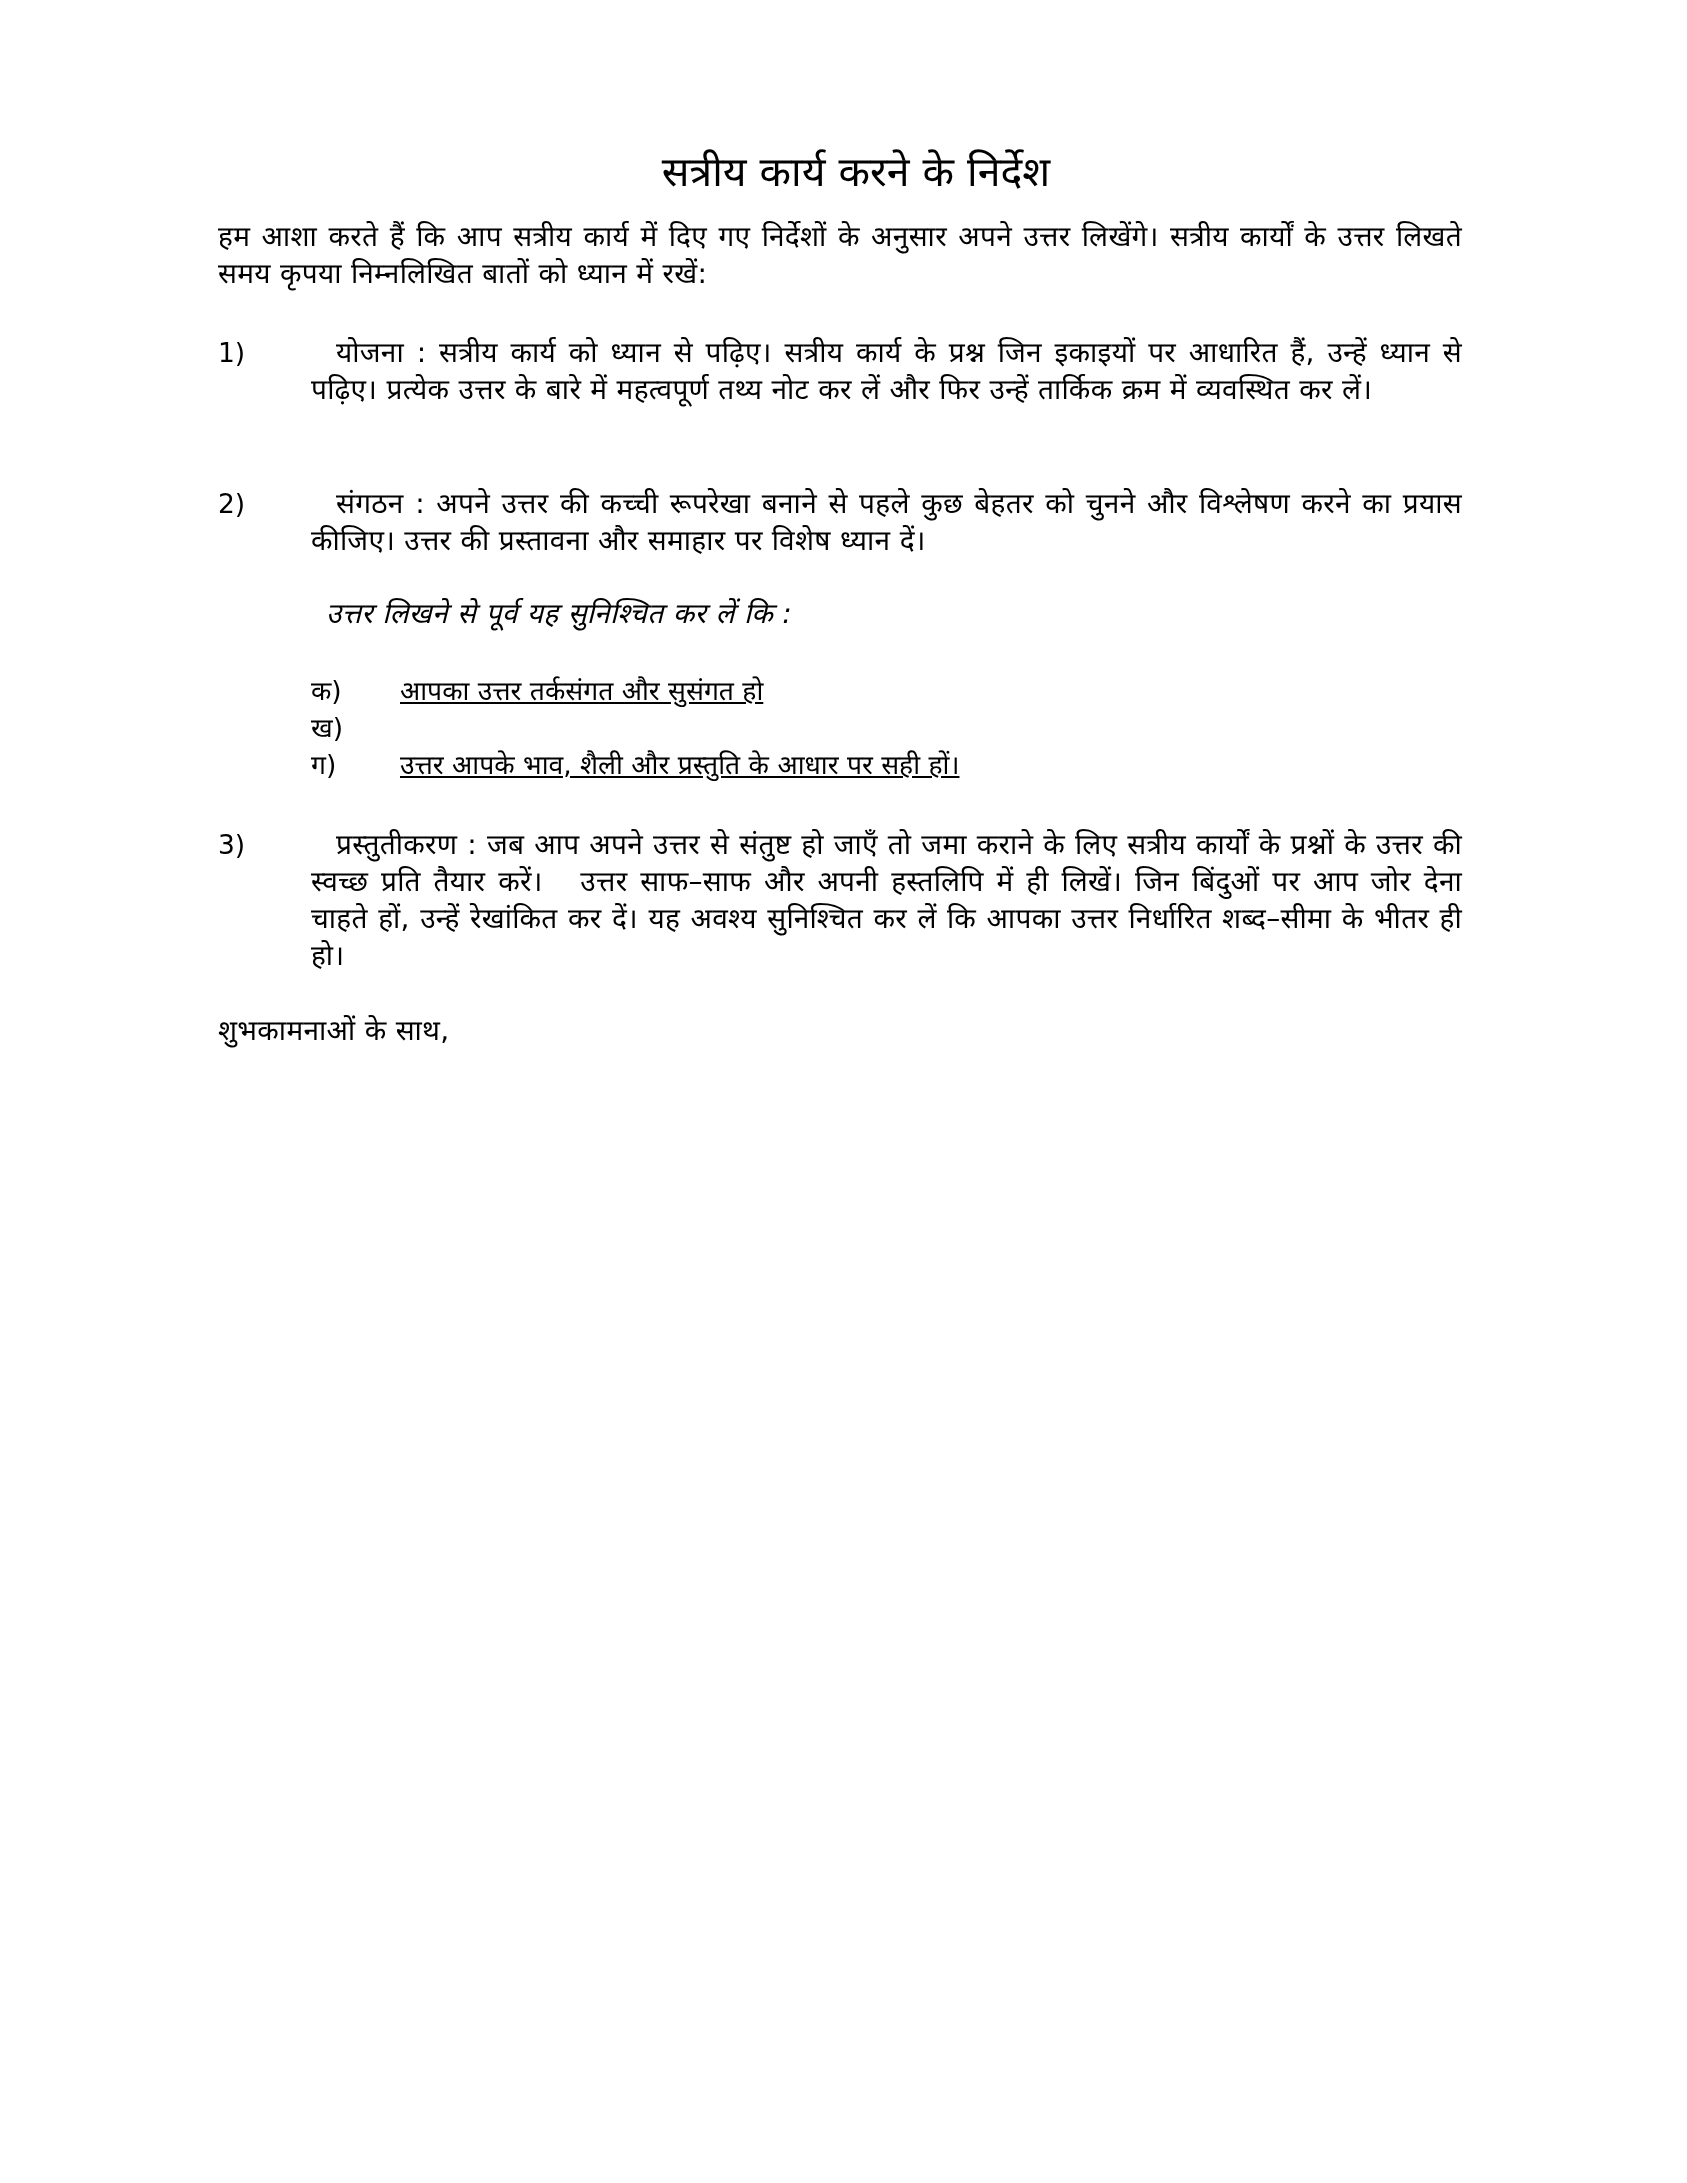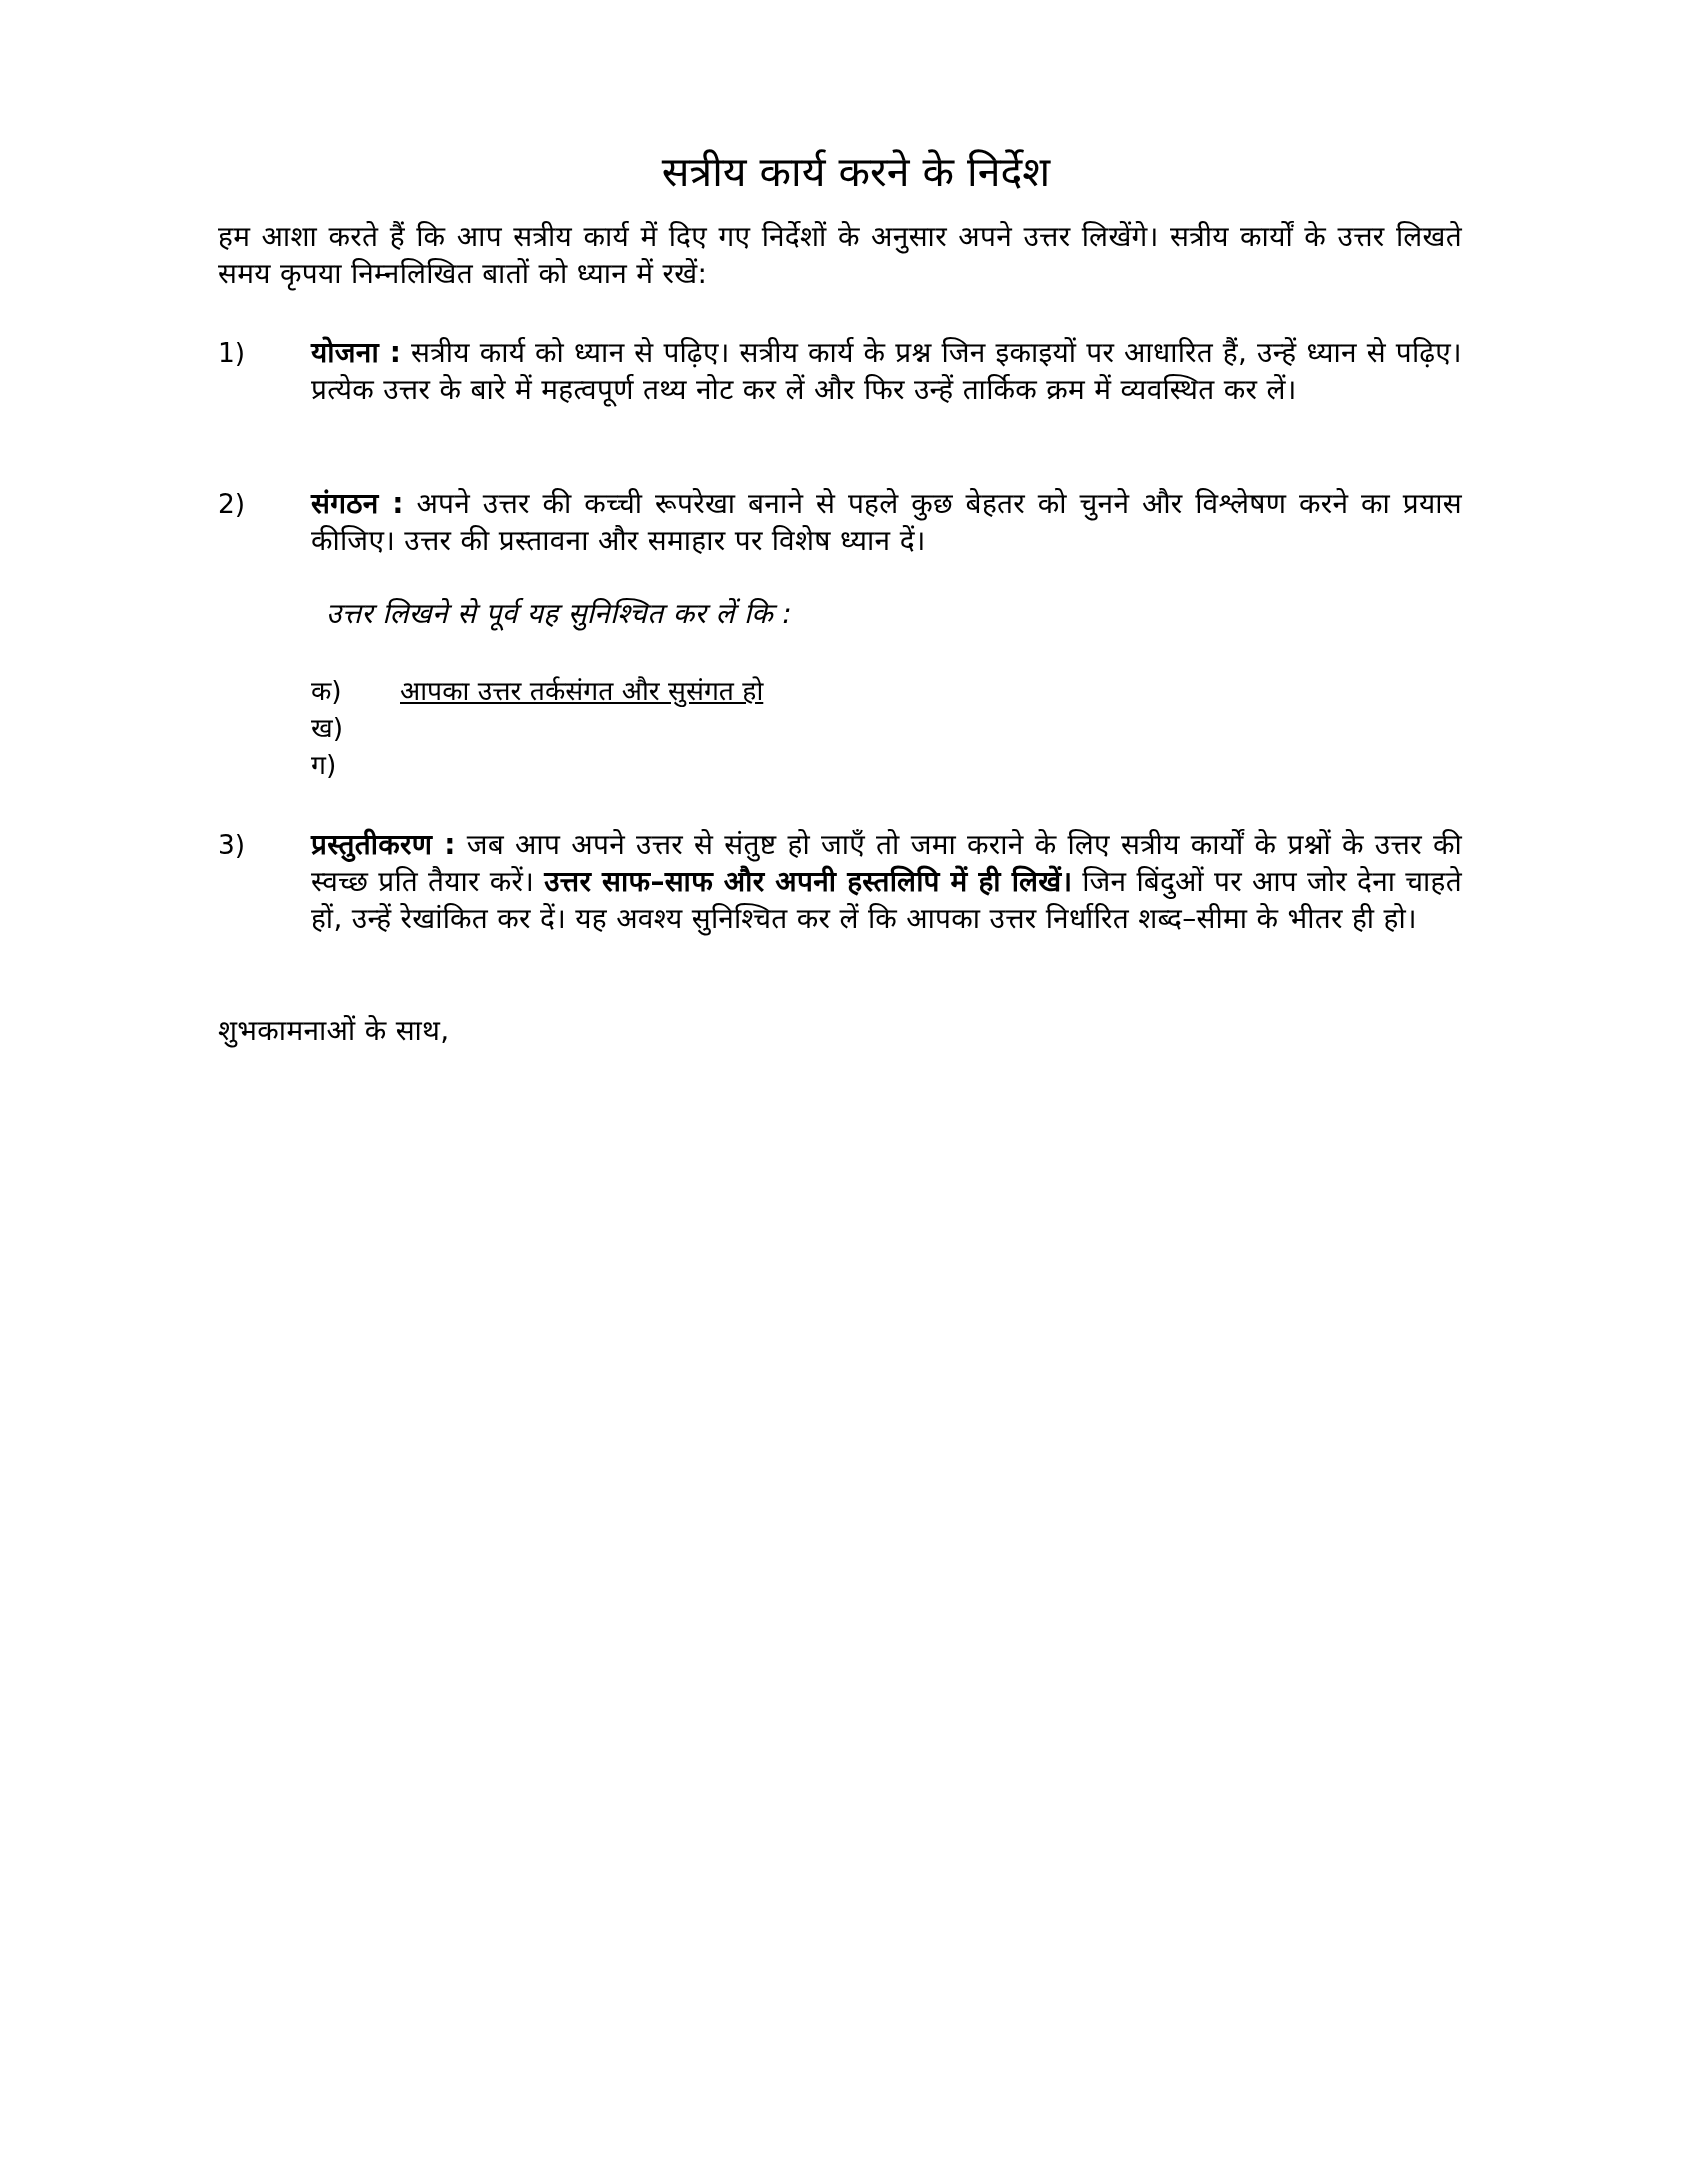--- a/index.html
+++ b/index.html
@@ -60,21 +60,21 @@
     }
     .item-body {
       position: absolute;
       left: 93px;
       top: 0;
       width: 1151px;
     }
     .item-1 { top: 334px; }
     .item-2 { top: 485px; }
     .item-3 { top: 826px; }
-    .bold { font-weight: bold; }
+    .bold { font-weight: normal; margin-left: 25px; }
     .check-intro {
       position: absolute;
       top: 595px;
       left: 108px;
       width: 1151px;
       font-style: italic;
     }
     .sublist {
       position: absolute;
       top: 672px;
@@ -129,20 +129,21 @@
   <div class="sublist">
     <div class="subitem">
       <span class="sub-label">क)</span>
       <span class="sub-text">आपका उत्तर तर्कसंगत और सुसंगत हो</span>
     </div>
     <div class="subitem">
       <span class="sub-label">ख)</span>
     </div>
     <div class="subitem">
       <span class="sub-label">ग)</span>
+      <span class="sub-text">उत्तर आपके भाव, शैली और प्रस्तुति के आधार पर सही हों।</span>
     </div>
   </div>
 
   <div class="item item-3">
     <span class="item-num">3)</span>
     <p class="para item-body"><span class="bold">प्रस्तुतीकरण :</span><span> जब आप अपने उत्तर से संतुष्ट हो जाएँ तो जमा कराने के लिए सत्रीय कार्यों के प्रश्नों के उत्तर की स्वच्छ प्रति तैयार करें। </span><span class="bold">उत्तर साफ–साफ और अपनी हस्तलिपि में ही लिखें।</span><span> जिन बिंदुओं पर आप जोर देना चाहते हों, उन्हें रेखांकित कर दें। यह अवश्य सुनिश्चित कर लें कि आपका उत्तर निर्धारित शब्द–सीमा के भीतर ही हो।</span></p>
   </div>
 
   <p class="para closing">शुभकामनाओं के साथ,</p>
 

